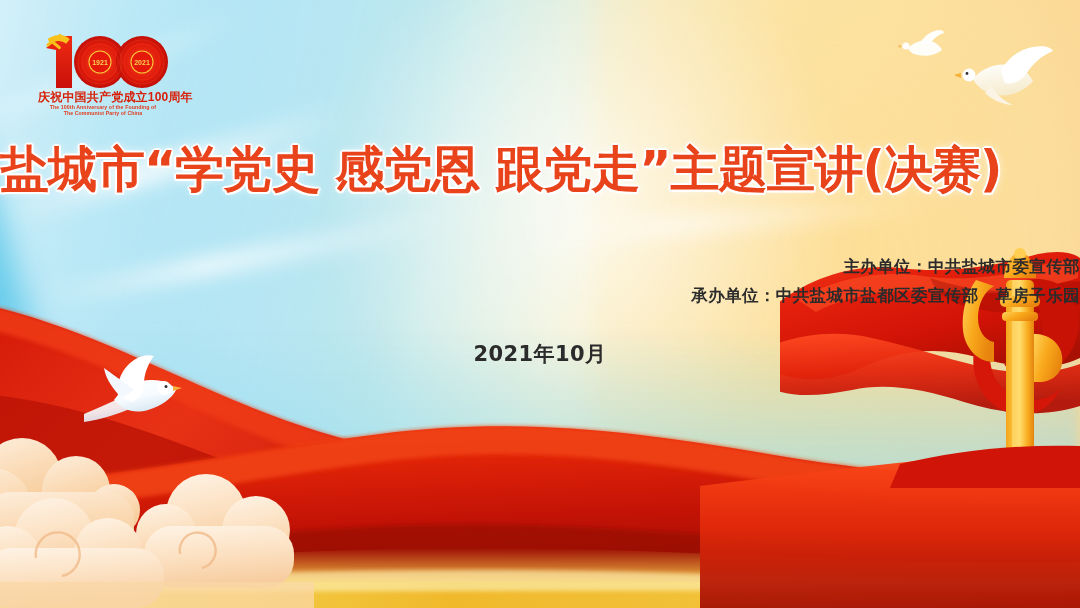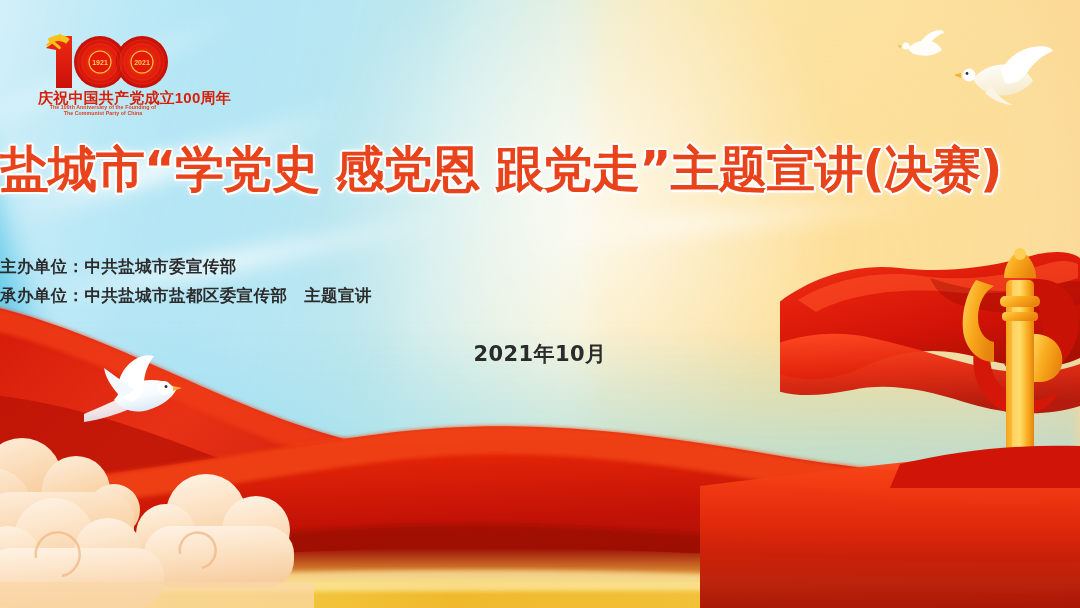--- a/index.html
+++ b/index.html
@@ -98,21 +98,21 @@
     width: 130px;
     height: 96px;
   }
   .logo-mark { position: absolute; left: 0; top: 0; width: 130px; height: 66px; }
   .logo-cn {
     position: absolute;
     left: 0;
     top: 66px;
     width: 130px;
     text-align: left;
-    font-size: 15px;
+    font-size: 12px;
     font-weight: bold;
     color: #d81e06;
     letter-spacing: .2px;
     white-space: nowrap;
     line-height: 11px;
   }
   .logo-en {
     position: absolute;
     left: 0;
     top: 78px;
@@ -157,21 +157,21 @@
     text-shadow:
        2px 0 0 #ffffff, -2px 0 0 #ffffff, 0 2px 0 #ffffff, 0 -2px 0 #ffffff,
        1.5px 1.5px 0 #ffffff, -1.5px 1.5px 0 #ffffff, 1.5px -1.5px 0 #ffffff, -1.5px -1.5px 0 #ffffff,
        0 0 10px rgba(255,255,255,.9);
   }
   .org-block {
     position: absolute;
     left: 0;
     top: 252px;
     width: 1080px;
-    text-align: left;
+    text-align: right;
   }
   .org-line {
     font-family: "DejaVu Sans", "Liberation Sans", sans-serif;
     font-size: 16.5px;
     font-weight: bold;
     color: #2b2b2b;
     line-height: 29px;
     letter-spacing: .4px;
     white-space: nowrap;
   }
@@ -492,18 +492,18 @@
     <div class="logo-en">
       <div>The 100th Anniversary of the Founding of</div>
       <div>The Communist Party of China</div>
     </div>
   </div>
 
   <div class="title">盐城市“学党史 感党恩 跟党走”主题宣讲(决赛)</div>
 
   <div class="org-block">
     <div class="org-line">主办单位：中共盐城市委宣传部</div>
-    <div class="org-line">承办单位：中共盐城市盐都区委宣传部　主题宣讲</div>
+    <div class="org-line">承办单位：中共盐城市盐都区委宣传部　草房子乐园</div>
   </div>
 
   <div class="date-line">2021年10月</div>
 
 </div>
 
 </body></html>

